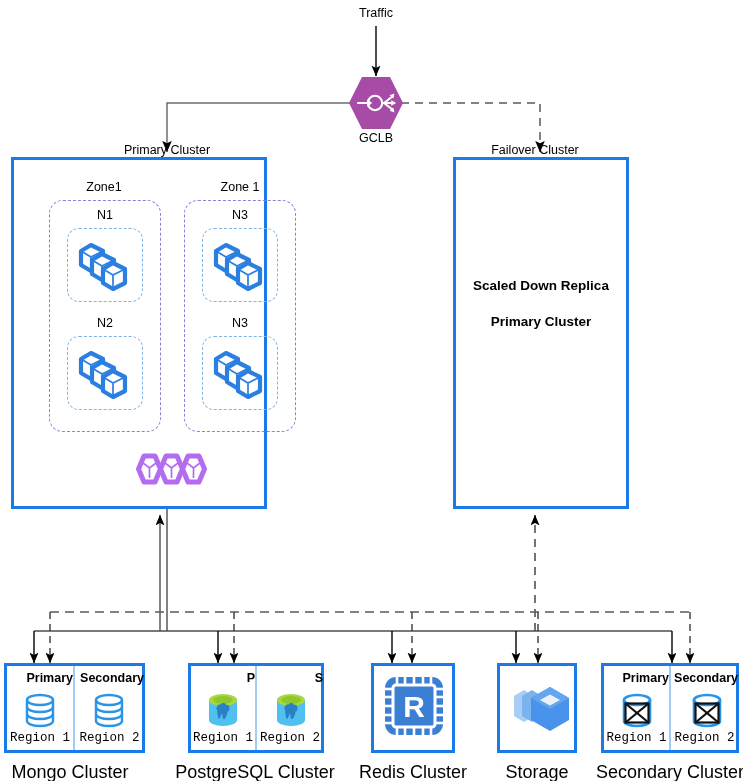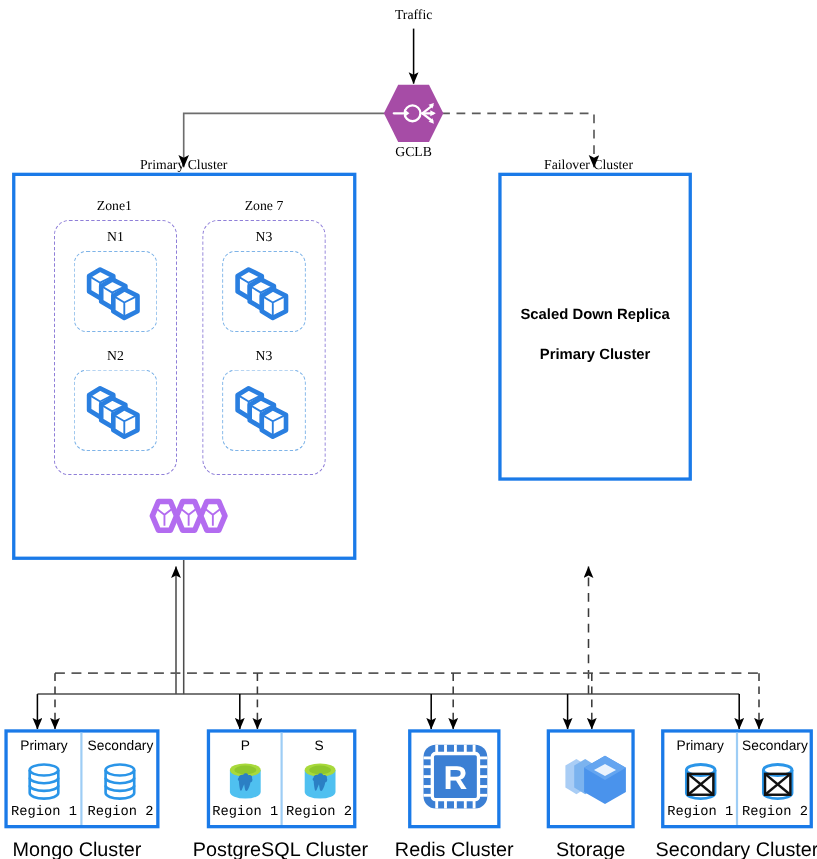--- a/index.html
+++ b/index.html
@@ -1,25 +1,25 @@
 <!DOCTYPE html>
 <html><head>
 <meta charset="utf-8">
 <style>
   html,body{margin:0;padding:0;background:#ffffff;}
   body{width:743px;height:781px;position:relative;overflow:hidden;
        font-family:"Liberation Sans","DejaVu Sans",sans-serif;color:#000;}
   #canvas{position:absolute;left:0;top:0;width:743px;height:781px;}
   .lbl{position:absolute;font-size:12.5px;line-height:14px;white-space:nowrap;color:#000;}
-  .ctr{transform:translateX(-50%);text-align:left;font-family:Liberation Serif, serif;}
+  .ctr{transform:translateX(-50%);text-align:left;}
   .box-blue{position:absolute;border:3px solid #1a7ae8;background:#fff;box-sizing:border-box;}
   .zone{position:absolute;border:1.6px dashed #8f7fd8;border-radius:14px;box-sizing:border-box;background:transparent;}
   .node{position:absolute;border:1.6px dashed #7fb4e8;border-radius:12px;box-sizing:border-box;background:transparent;}
   .icon-wrap{position:absolute;}
-  .cell-title{position:absolute;font-size:12.5px;text-align:center;white-space:nowrap;}
+  .cell-title{position:absolute;font-size:12.5px;text-align:right;white-space:nowrap;font-weight:bold;}
   .cell-region{position:absolute;font-size:12.5px;text-align:center;white-space:nowrap;font-family:Liberation Mono, monospace;}
   .divider{position:absolute;background:#9ecdf5;width:2px;}
   .fo-text{position:absolute;text-align:center;font-weight:bold;font-size:13.5px;line-height:18px;width:100%;}
   .under-label{position:absolute;font-size:18px;text-align:right;white-space:nowrap;transform:translateX(-50%);}
   svg{overflow:visible;}
 </style>
 </head>
 <body>
 
 <svg id="canvas" width="743" height="781">
@@ -82,21 +82,21 @@
       <polygon points="46.5,17.6 41.6,19.3 45.2,22.6"></polygon>
       <polygon points="48.2,27 43.2,24.3 43.2,29.7"></polygon>
       <polygon points="46.5,36.4 41.6,34.7 45.2,31.4"></polygon>
     </g>
   </svg>
 </div>
 <div class="lbl ctr" style="left:376px;top:131px;">GCLB</div>
 
 <div class="lbl ctr" style="left:167px;top:143px;">Primary Cluster</div>
 
-<div class="box-blue" style="left:11px;top:157px;width:313px;height:352px;">
+<div class="box-blue" style="left:11px;top:157px;width:256px;height:352px;">
 
   <div class="lbl ctr" style="left:90px;top:20px;">Zone1</div>
   <div class="zone" style="left:35px;top:40px;width:112px;height:232px;"></div>
 
   <div class="lbl ctr" style="left:91px;top:48px;">N1</div>
   <div class="node" style="left:53px;top:68px;width:76px;height:74px;">
     <svg width="62" height="56" viewBox="0 0 62 56" style="position:absolute;left:7px;top:9px;">
       <g fill="#fff" stroke="#2a7fe0" stroke-width="4.2" stroke-linejoin="round">
         <path d="M6,13 L16,7 L28,13 L28,27 L16,33 L6,27 z"></path>
       </g>
@@ -127,21 +127,21 @@
         <path d="M28,31 L38,25 L50,31 L50,45 L38,51 L28,45 z"></path>
       </g>
       <g stroke="#2a7fe0" stroke-width="1.7" fill="none">
         <path d="M6,13 L16,19 L28,13 M16,19 L16,33"></path>
         <path d="M17,22 L27,28 L39,22 M27,28 L27,42"></path>
         <path d="M28,31 L38,37 L50,31 M38,37 L38,51"></path>
       </g>
     </svg>
   </div>
 
-  <div class="lbl ctr" style="left:226px;top:20px;">Zone 7</div>
+  <div class="lbl ctr" style="left:226px;top:20px;">Zone 1</div>
   <div class="zone" style="left:170px;top:40px;width:112px;height:232px;"></div>
 
   <div class="lbl ctr" style="left:226px;top:48px;">N3</div>
   <div class="node" style="left:188px;top:68px;width:76px;height:74px;">
     <svg width="62" height="56" viewBox="0 0 62 56" style="position:absolute;left:7px;top:9px;">
       <g fill="#fff" stroke="#2a7fe0" stroke-width="4.2" stroke-linejoin="round">
         <path d="M6,13 L16,7 L28,13 L28,27 L16,33 L6,27 z"></path>
       </g>
       <g fill="#fff" stroke="#2a7fe0" stroke-width="4.2" stroke-linejoin="round">
         <path d="M17,22 L27,16 L39,22 L39,36 L27,42 L17,36 z"></path>
@@ -186,21 +186,21 @@
     <g stroke="#b36cf0" stroke-width="1.7" fill="none">
       <path d="M9,13 L15.5,18 L22,13 M15.5,18 L15.5,28"></path>
       <path d="M31,13 L37.5,18 L44,13 M37.5,18 L37.5,28"></path>
       <path d="M53,13 L59.5,18 L66,13 M59.5,18 L59.5,28"></path>
     </g>
   </svg>
 </div>
 
 <div class="lbl ctr" style="left:535px;top:143px;">Failover Cluster</div>
 
-<div class="box-blue" style="left:453px;top:157px;width:176px;height:280px;">
+<div class="box-blue" style="left:453px;top:157px;width:176px;height:352px;">
   <div class="fo-text" style="top:117px;">Scaled Down Replica</div>
   <div class="fo-text" style="top:153px;">Primary Cluster</div>
 </div>
 
 <div class="box-blue" style="left:4px;top:663px;width:141px;height:90px;">
   <div class="divider" style="left:66px;top:0px;height:84px;"></div>
   <div class="cell-title" style="left:0px;top:5px;width:66px;">Primary</div>
   <div class="cell-title" style="left:68px;top:5px;width:69px;">Secondary</div>
 
   <svg width="36" height="36" viewBox="0 0 36 36" style="position:absolute;left:15px;top:27px;">

